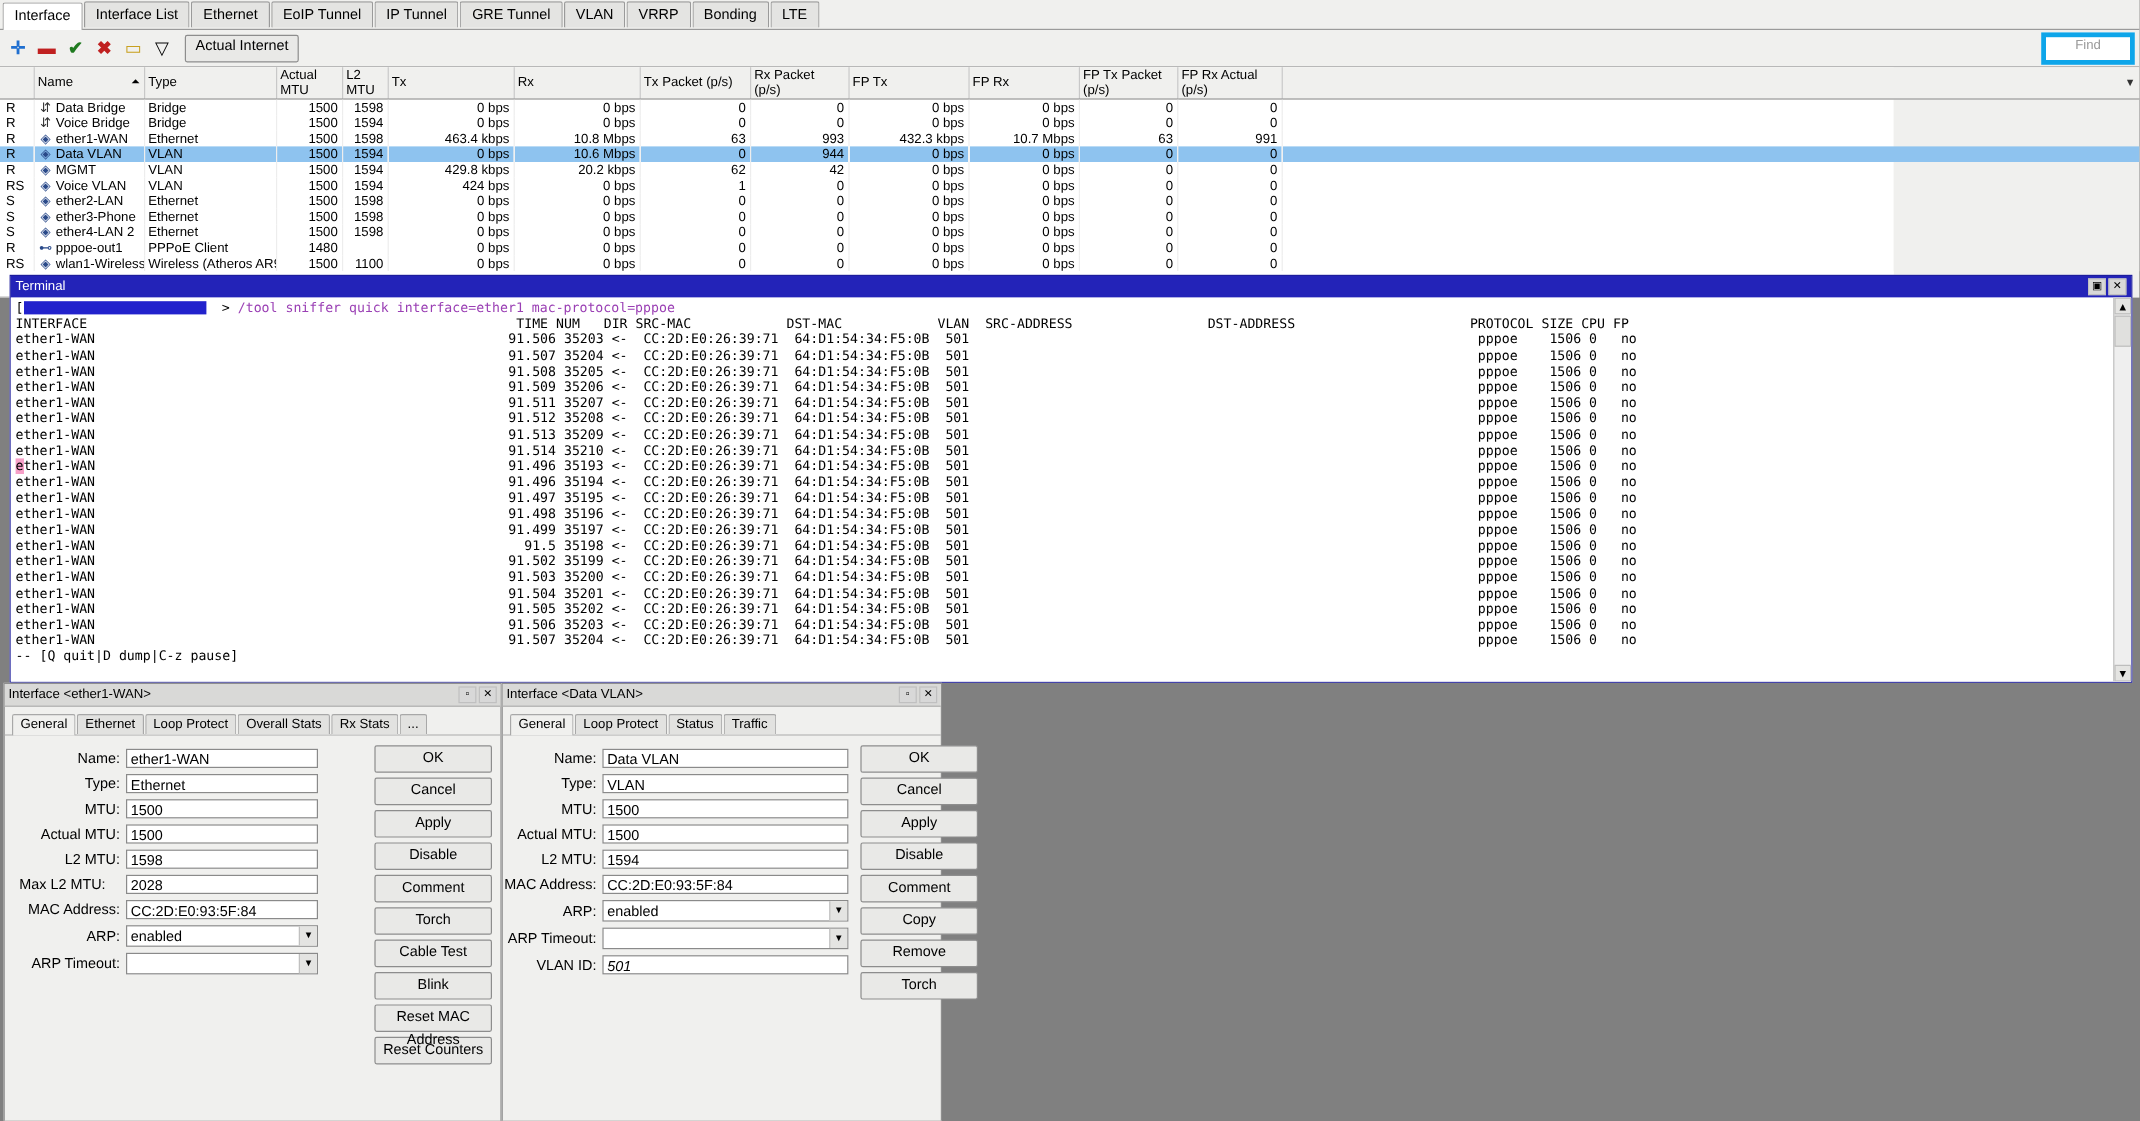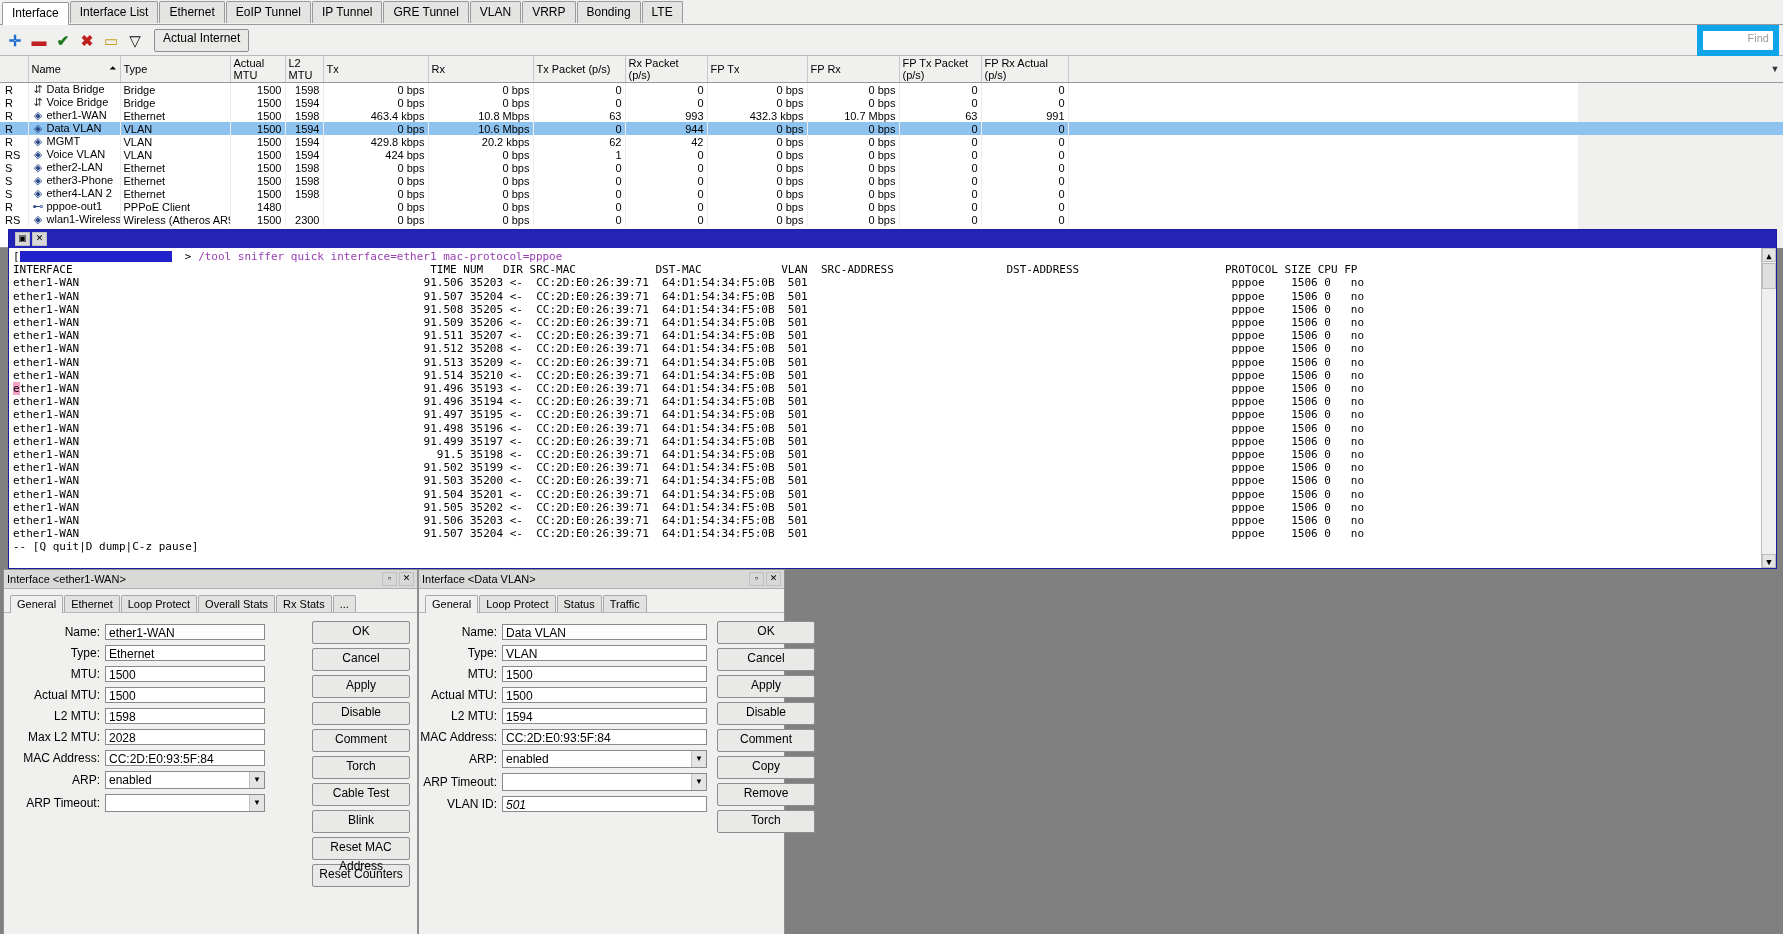--- a/index.html
+++ b/index.html
@@ -20,21 +20,21 @@
     padding:3px 9px 4px 9px;margin-right:1px;
     border:1px solid #9a9a9a;border-bottom:none;
     background:#e4e4e2;font-size:12px;line-height:14px;
     border-radius:2px 2px 0 0;
   }
   .tab.active{background:#fff;font-weight:normal;position:relative;top:1px;padding-bottom:5px;}
   
   .toolbar{height:26px;background:#f0f0ee;display:flex;align-items:center;padding:2px 4px;border-bottom:1px solid #b8b8b8;}
   .tbtn{width:22px;height:20px;margin-right:2px;display:flex;align-items:center;justify-content:center;font-size:15px;line-height:15px;}
   .detect{height:19px;border:1px solid #8d8d8d;background:#e9e9e7;font-size:12px;padding:1px 8px;margin-left:6px;border-radius:2px;}
-  .findbox{margin-left:auto;width:62px;height:17px;border:6px solid #0ea5e9;background:#fff;font-size:11px;color:#9a9a9a;padding:1px 4px;text-align:right;}
+  .findbox{margin-left:auto;width:62px;height:17px;border:4px solid #0ea5e9;background:#fff;font-size:11px;color:#9a9a9a;padding:1px 4px;text-align:center;}
   .findwrap{margin-left:auto;display:flex;align-items:center;}
   
   .iftable{width:1578px;background:#fff;border-bottom:1px solid #9a9a9a;}
   table.grid{border-collapse:collapse;width:1783px;table-layout:fixed;font-size:11px;}
   table.grid th{
     background:#f0f0ee;border-right:1px solid #c8c8c8;border-bottom:1px solid #9a9a9a;
     font-weight:normal;text-align:left;padding:1px 3px;height:14px;font-size:11px;
   }
   table.grid td{border-right:1px solid #ededed;padding:0 3px;height:13px;font-size:11px;white-space:nowrap;overflow:hidden;}
   tr.row.sel td{background:#8ec3ef;}
@@ -306,39 +306,40 @@
               <td class="num">0 bps</td>
               <td class="num">0</td>
               <td class="num">0</td>
               <td></td>
             </tr>
             <tr class="row">
               <td class="flagcol">RS</td>
               <td class="namecol"><span class="ico">◈</span><span>wlan1-Wireless</span></td>
               <td class="">Wireless (Atheros AR9...</td>
               <td class="num">1500</td>
-              <td class="num">2300</td>
+              <td class="num">1100</td>
               <td class="num">0 bps</td>
               <td class="num">0 bps</td>
               <td class="num">0</td>
               <td class="num">0</td>
               <td class="num">0 bps</td>
               <td class="num">0 bps</td>
               <td class="num">0</td>
               <td class="num">0</td>
               <td></td>
             </tr>
           </tbody>
       </table>
       <div class="gridblank"></div>
     </div>
   </div>
 
   <div class="termwin">
     <div class="termtitle">
+      <span class="t">Terminal</span>
       <span class="wbtn">▣</span>
       <span class="wbtn">✕</span>
     </div>
     <div class="termbody">
       <div class="termtext" id="termout">[<span class="redaction"></span>  &gt; <span class="kw">/tool sniffer quick interface=ether1 mac-protocol=pppoe</span>
 INTERFACE                                                      TIME NUM   DIR SRC-MAC            DST-MAC            VLAN  SRC-ADDRESS                 DST-ADDRESS                      PROTOCOL SIZE CPU FP
 ether1-WAN                                                    91.506 35203 &lt;-  CC:2D:E0:26:39:71  64:D1:54:34:F5:0B  501                                                                pppoe    1506 0   no
 ether1-WAN                                                    91.507 35204 &lt;-  CC:2D:E0:26:39:71  64:D1:54:34:F5:0B  501                                                                pppoe    1506 0   no
 ether1-WAN                                                    91.508 35205 &lt;-  CC:2D:E0:26:39:71  64:D1:54:34:F5:0B  501                                                                pppoe    1506 0   no
 ether1-WAN                                                    91.509 35206 &lt;-  CC:2D:E0:26:39:71  64:D1:54:34:F5:0B  501                                                                pppoe    1506 0   no
@@ -397,21 +398,21 @@
           </div>
           <div class="frow">
             <div class="flabel" style="width: 96px;">Actual MTU:</div>
             <div class="finput" style="width: 160px;">1500</div>
           </div>
           <div class="frow">
             <div class="flabel" style="width: 96px;">L2 MTU:</div>
             <div class="finput" style="width: 160px;">1598</div>
           </div>
           <div class="frow">
-            <div class="flabel" style="width: 96px;">Max L2 MTU:</div>
+            <div class="flabel" style="width: 96px; text-align: center;">Max L2 MTU:</div>
             <div class="finput" style="width: 160px;">2028</div>
           </div>
           <div class="frow">
             <div class="flabel" style="width: 96px;">MAC Address:</div>
             <div class="finput" style="width: 160px;">CC:2D:E0:93:5F:84</div>
           </div>
           <div class="frow">
             <div class="flabel" style="width: 96px;">ARP:</div>
             <div class="combo" style="width: 160px;">
               <div class="val">enabled</div>

